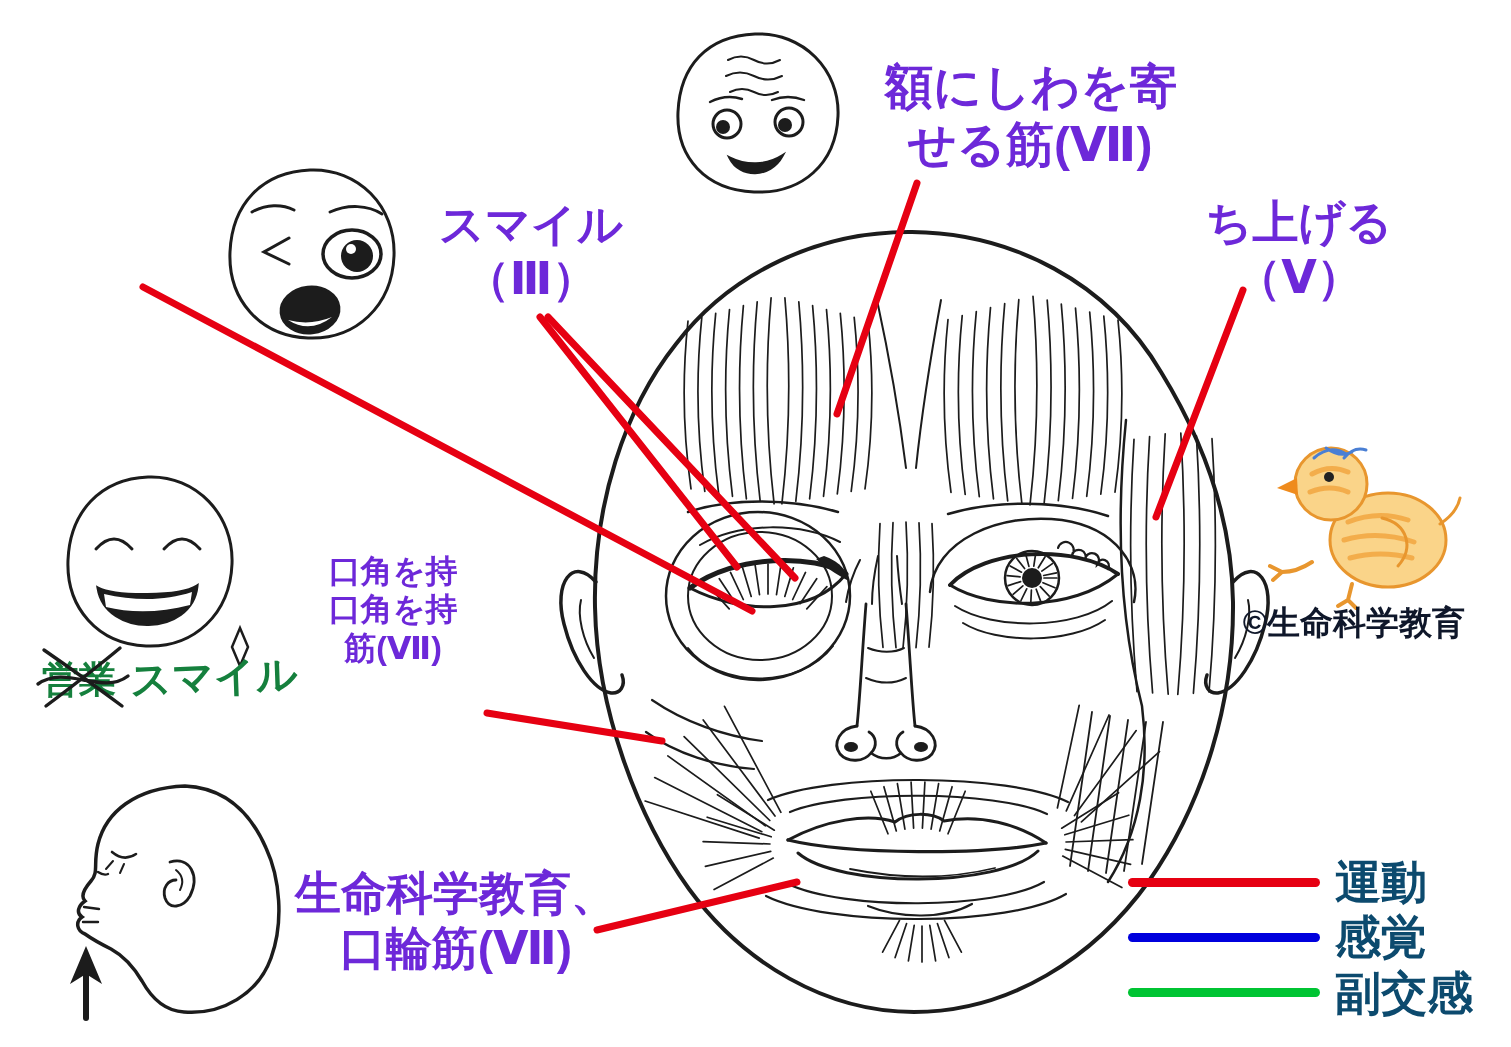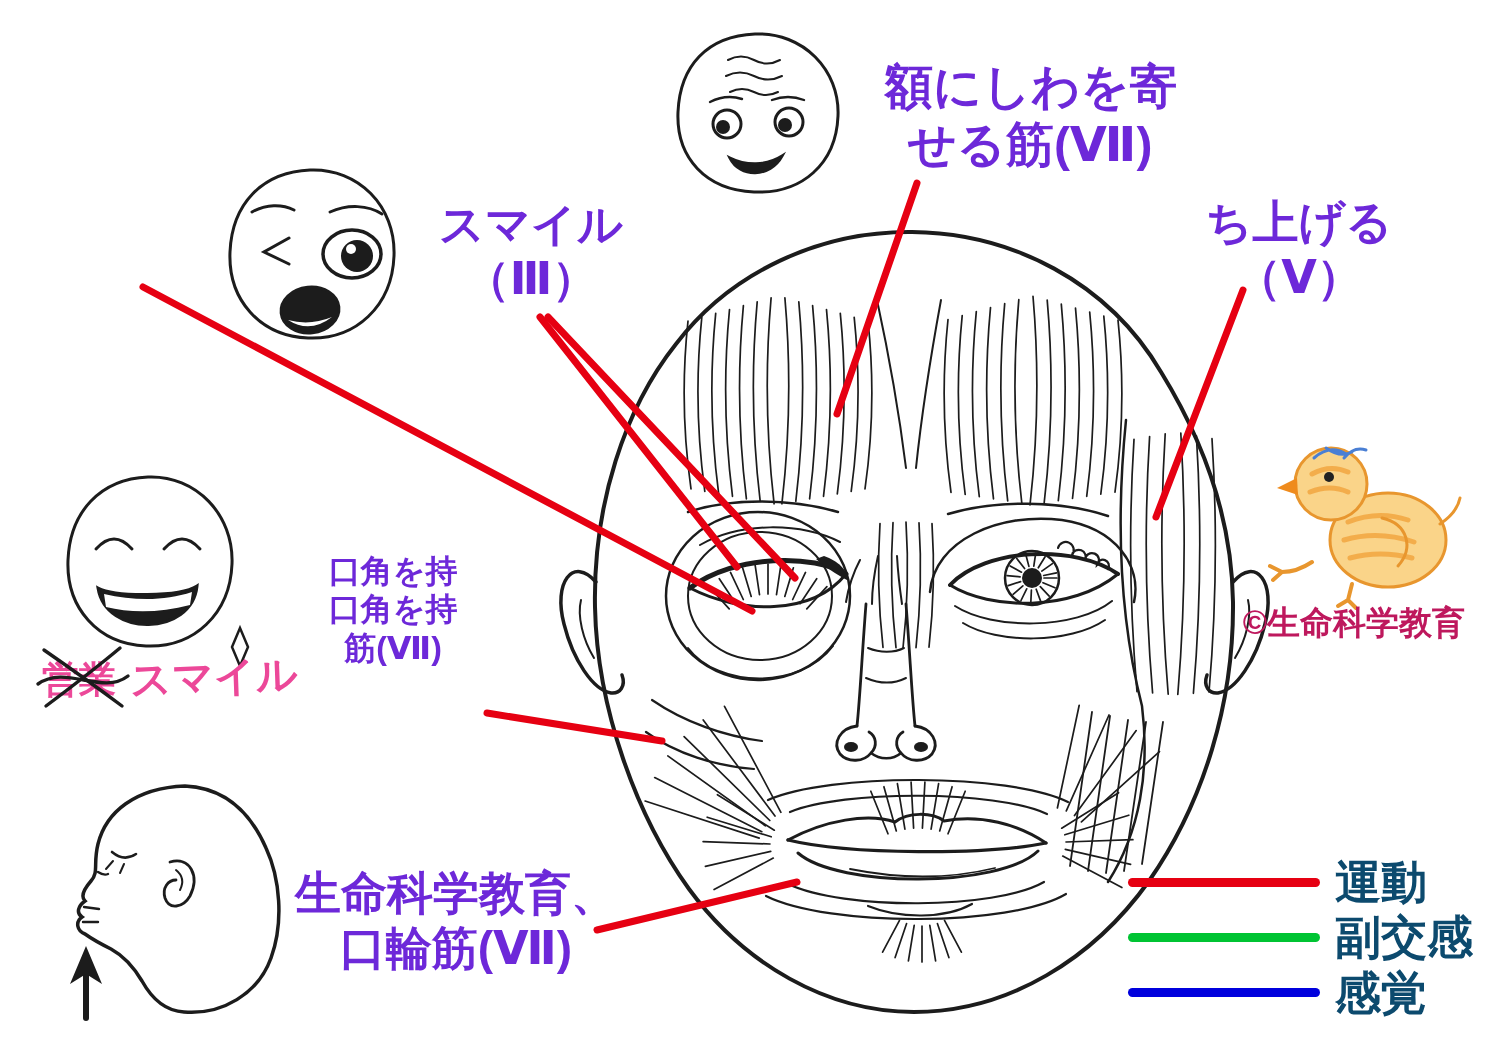--- a/index.html
+++ b/index.html
@@ -2,23 +2,23 @@
 <html><head>
 <meta charset="utf-8">
 <style>
   *{box-sizing:border-box;margin:0;padding:0}
   html,body{background:#fff}
   body{width:1511px;height:1047px;font-family:"Liberation Sans","DejaVu Sans",sans-serif}
   .stage{position:relative;width:1511px;height:1047px;background:#fff;overflow:hidden}
   .art{position:absolute;left:0;top:0;z-index:1}
   .label{position:absolute;z-index:2;text-align:center;font-weight:700;color:#6d28d9;line-height:1.2;white-space:nowrap}
   .copyright{position:absolute;right:46px;top:602px;z-index:2;text-align:right;font-weight:700;
-             font-size:33px;color:#be185d;line-height:1.25}
+             font-size:33px;color:#0f172a;line-height:1.25}
   .smile-caption{position:absolute;left:42px;top:650px;z-index:2;display:flex;align-items:flex-end;
-                 gap:14px;font-weight:700;color:#ec4899}
+                 gap:14px;font-weight:700;color:#15803d}
   .smile-caption .strike{font-size:37px}
   .smile-caption .smile-word{font-size:41px;transform:rotate(-2deg)}
   .scribble-overlay{position:absolute;z-index:3}
   .legend{position:absolute;left:1128px;top:858px;z-index:2}
   .legend-row{display:flex;align-items:center;margin-bottom:7px}
   .swatch{width:192px;height:9px;border-radius:5px;margin-right:15px}
   .legend-label{font-size:46px;font-weight:700;color:#0c4a6e;line-height:1.05}
 </style>
 </head>
 <body>
@@ -230,22 +230,22 @@
   <div class="copyright">
     <div>©生命科学教育</div>
   </div>
 
   <div class="legend">
     <div class="legend-row">
       <div class="swatch" style="background-color: rgb(230, 0, 18);"></div>
       <div class="legend-label">運動</div>
     </div>
     <div class="legend-row">
+      <div class="swatch" style="background-color: rgb(0, 0, 221);"></div>
+      <div class="legend-label">感覚</div>
+    </div>
+    <div class="legend-row">
       <div class="swatch" style="background-color: rgb(0, 196, 51);"></div>
       <div class="legend-label">副交感</div>
     </div>
-    <div class="legend-row">
-      <div class="swatch" style="background-color: rgb(0, 0, 221);"></div>
-      <div class="legend-label">感覚</div>
-    </div>
   </div>
 
 </div>
 
 </body></html>

